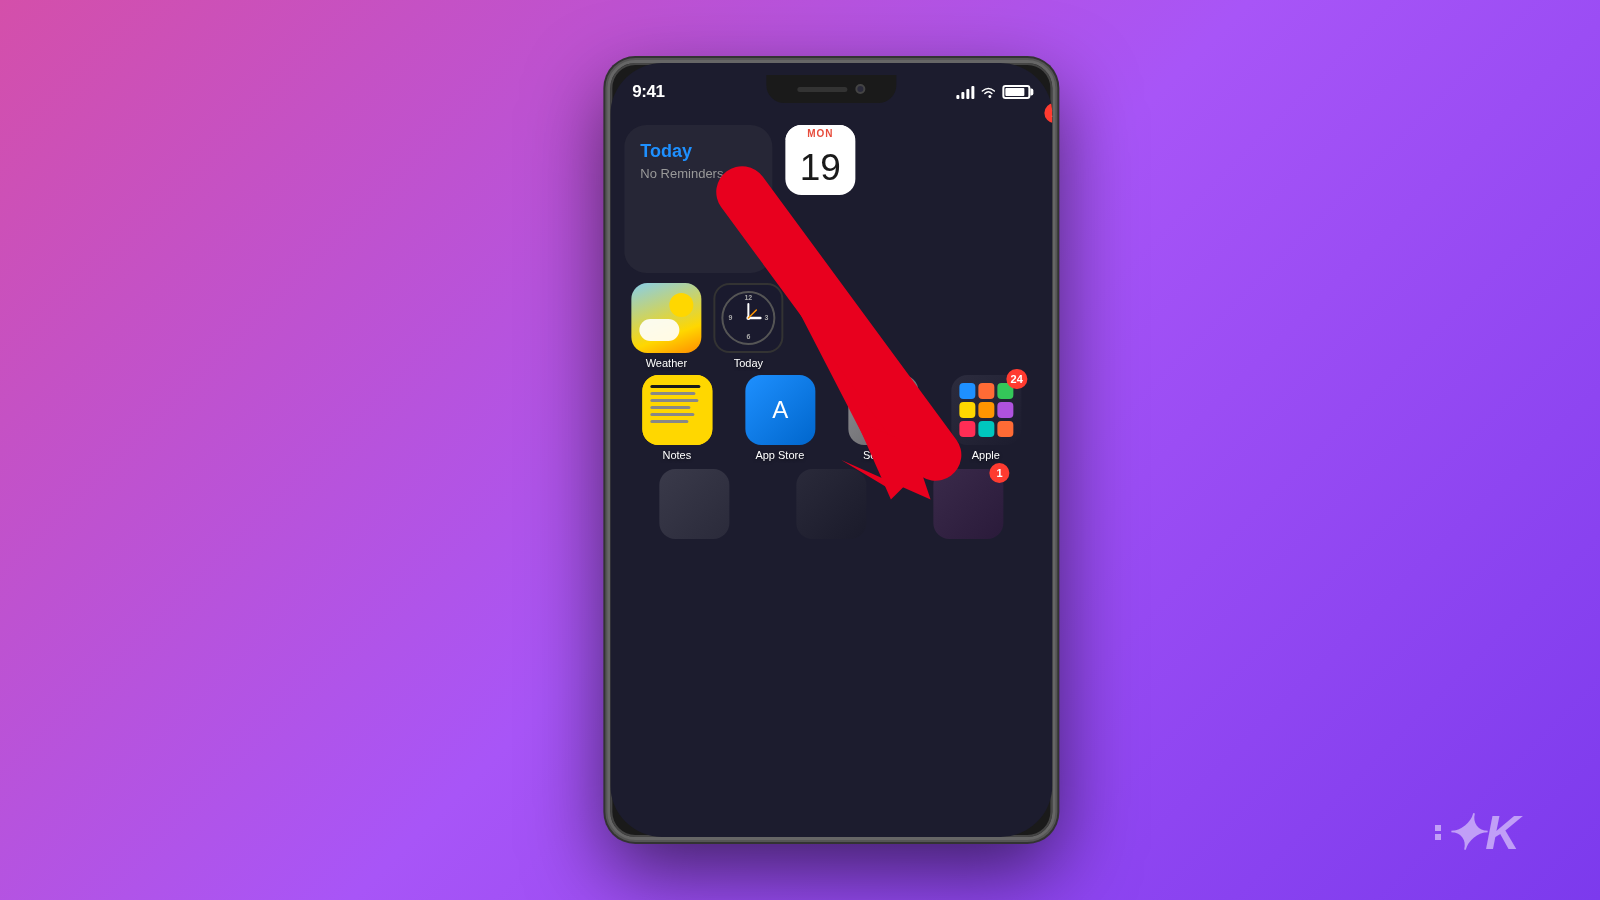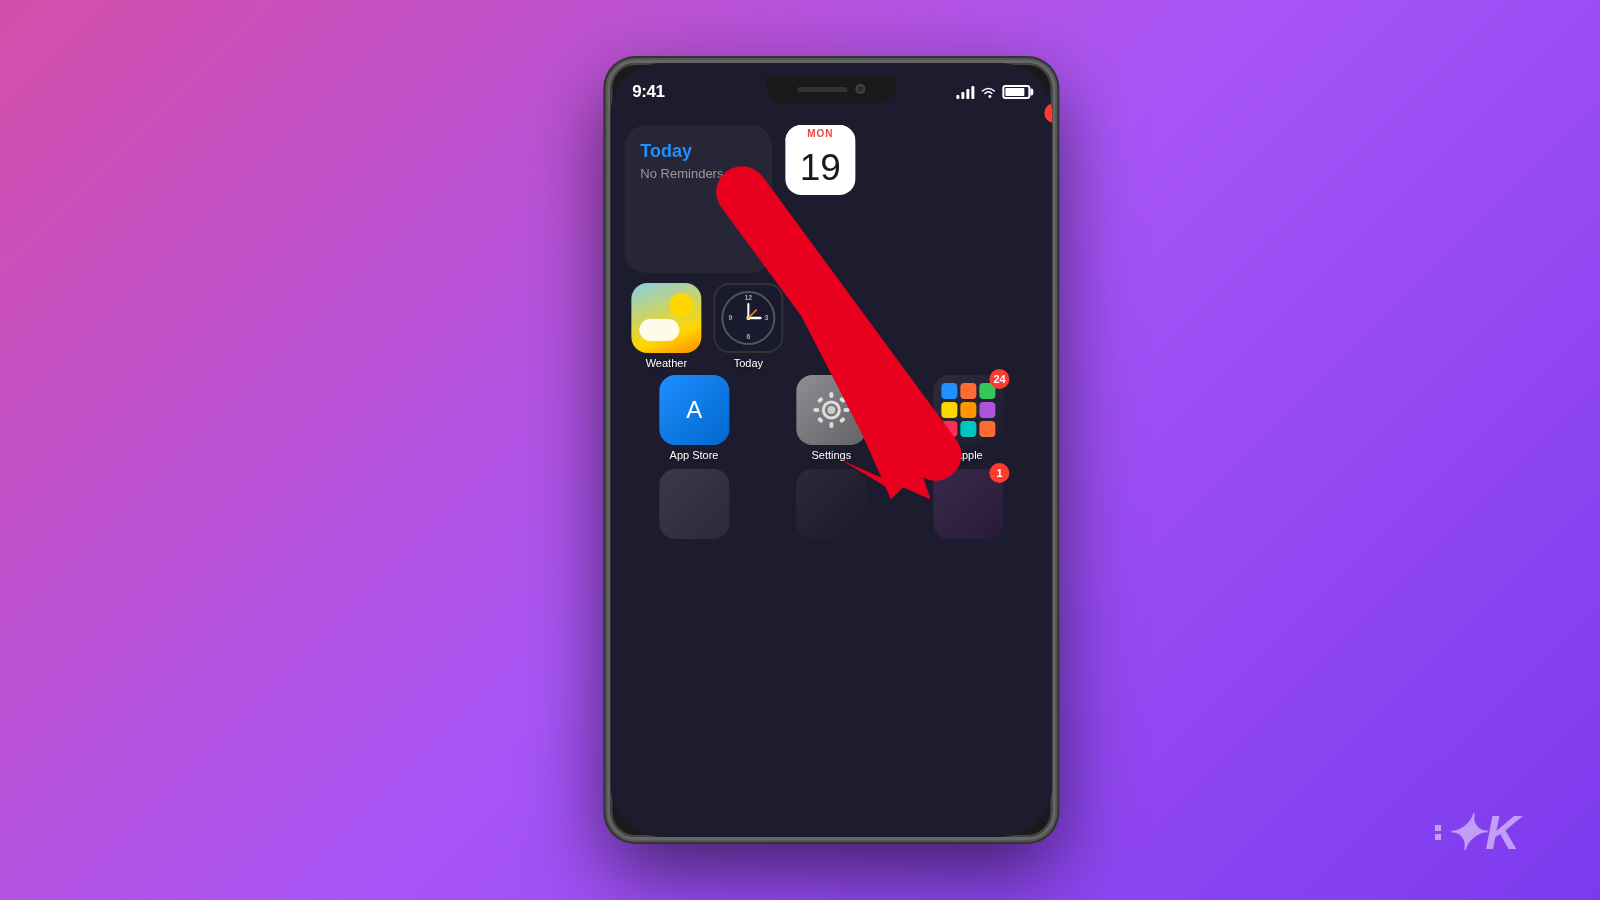--- a/index.html
+++ b/index.html
@@ -422,20 +422,34 @@
                 <line x1="28" y1="28" x2="28" y2="14" stroke="white" stroke-width="2" stroke-linecap="round"></line>
 
                 <line x1="28" y1="28" x2="36" y2="20" stroke="#ff9500" stroke-width="1.5" stroke-linecap="round"></line>
               </svg>
             </div>
             <div class="app-label">Today</div>
           </div>
         </div>
 
         <div class="apps-row" style="padding: 0 4px;">
+          <div class="app-cell">
+            <div class="app-icon notes-icon" style="flex-direction:column;align-items:flex-start;background:#ffd700;padding:0;">
+
+              <div style="width:70px;height:70px;background:#ffd700;border-radius:16px;padding:10px 8px 6px;display:flex;flex-direction:column;gap:4px;">
+                <div style="height:3px;background:#1a1a1a;border-radius:2px;width:50px;"></div>
+                <div style="height:3px;background:#888;border-radius:2px;width:45px;"></div>
+                <div style="height:3px;background:#888;border-radius:2px;width:48px;"></div>
+                <div style="height:3px;background:#888;border-radius:2px;width:40px;"></div>
+                <div style="height:3px;background:#888;border-radius:2px;width:44px;"></div>
+                <div style="height:3px;background:#888;border-radius:2px;width:38px;"></div>
+              </div>
+            </div>
+            <div class="app-label">Notes</div>
+          </div>
 
           <div class="app-cell">
             <div class="app-icon appstore-icon">
               <svg width="40" height="40" viewBox="0 0 40 40">
                 <path d="M20 6 L26 17 L32 17 L29 22 L34 22 L20 34 L17 28 L11 28 L14 22 L6 22 L20 6Z" fill="none"></path>
                 <text x="20" y="28" text-anchor="middle" fill="white" font-size="24" font-weight="100" font-family="Helvetica">A</text>
               </svg>
             </div>
             <div class="app-label">App Store</div>
           </div>

